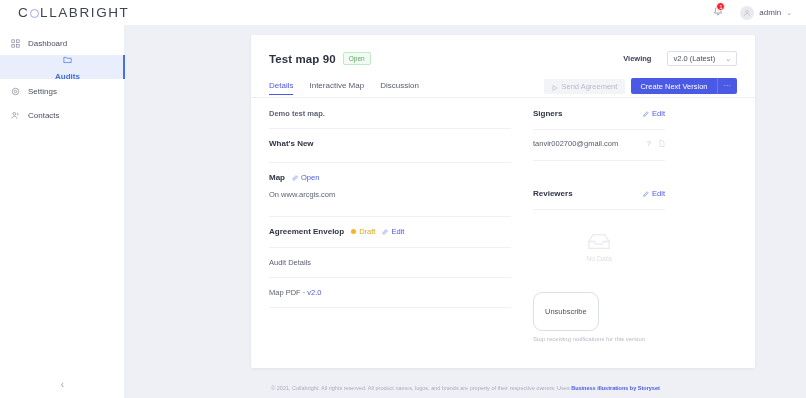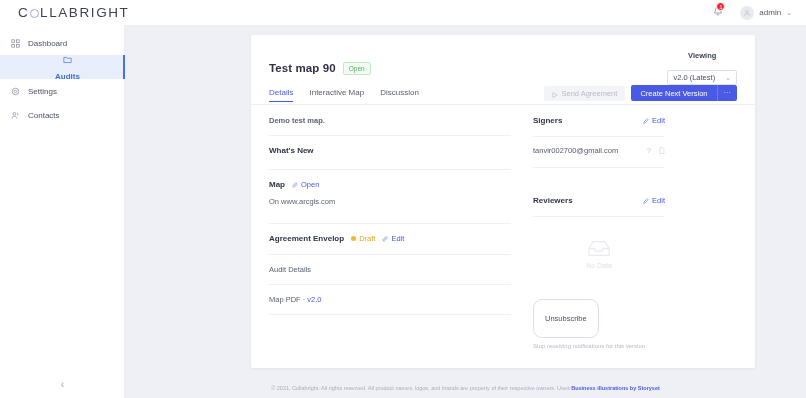--- a/index.html
+++ b/index.html
@@ -92,32 +92,32 @@
   
   .card-head { display: flex; align-items: center; }
   .doc-title {
     font-size: 11.5px; font-weight: 700; color: #2d3143; letter-spacing: 0.1px;
   }
   .badge-open {
     margin-left: 7px; padding: 1px 5px; border-radius: 2px;
     background: #f2fbf3; border: 1px solid #c3e8c7;
     color: #55ac5f; font-size: 6.5px; line-height: 9px;
   }
-  .viewing-wrap { margin-left: auto; display: flex; align-items: center; gap: 10px; flex-direction: column; }
+  .viewing-wrap { margin-left: auto; display: flex; align-items: center; gap: 16px; }
   .viewing-label { font-size: 7.5px; font-weight: 700; color: #3d4252; }
   .viewing-select {
     display: flex; align-items: center; gap: 10px;
     border: 1px solid #dcdfe8; border-radius: 2px;
     padding: 2px 5px; font-size: 7.5px; color: #4a4f61;
     background: #fff; cursor: pointer; min-width: 55px;
   }
   .viewing-select .caret-dn { margin-left: auto; }
 
   
-  .tabs-row { display: flex; align-items: center; margin-top: 0; }
+  .tabs-row { display: flex; align-items: center; margin-top: 12px; }
   .tabs { display: flex; gap: 16px; }
   .tab {
     font-size: 8px; color: #585d70; padding-bottom: 5px;
     cursor: pointer; position: relative;
   }
   .tab.active { color: #4a5ae0; }
   .tab.active::after {
     content: ""; position: absolute; left: 0; bottom: 0;
     width: 100%; height: 1.5px; background: #4a5ae0;
   }

